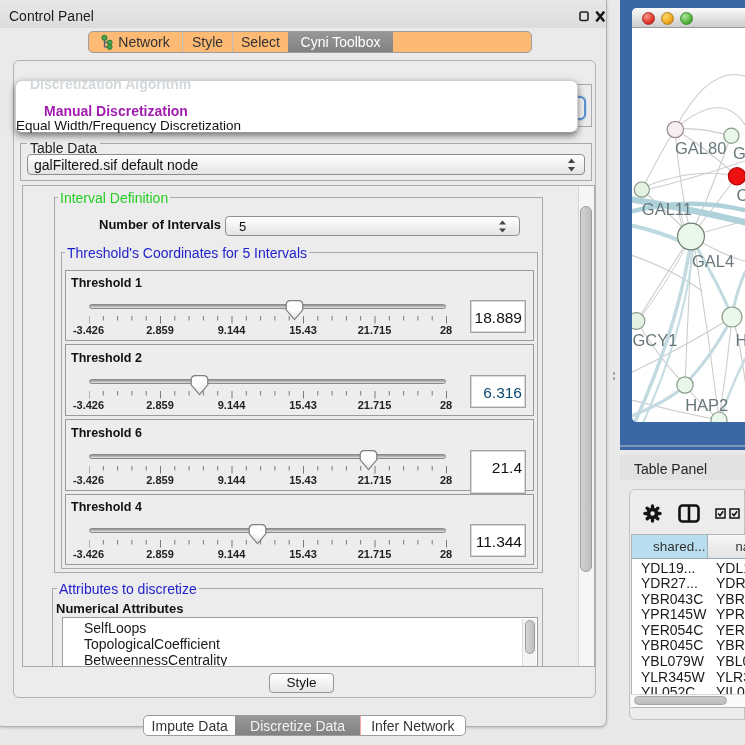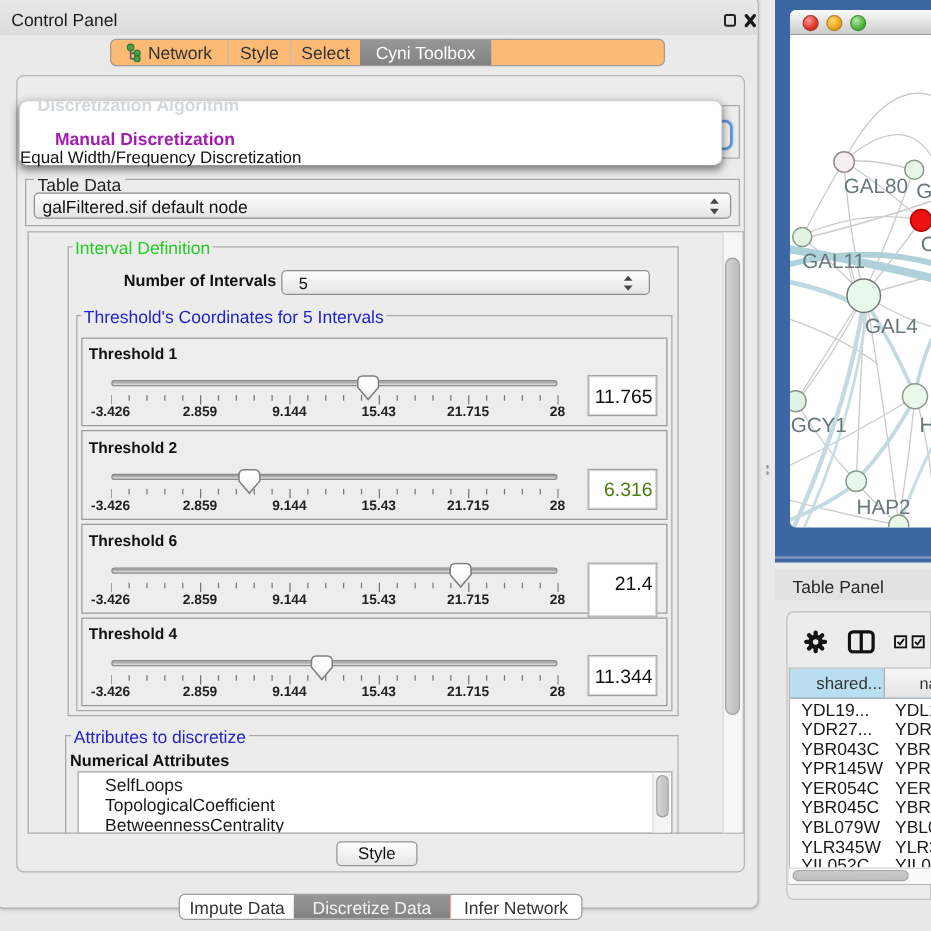--- a/index.html
+++ b/index.html
@@ -113,21 +113,21 @@
 <defs>
       <linearGradient id="thg0" x1="0" y1="0" x2="0" y2="1">
         <stop offset="0" stop-color="#ffffff"></stop>
         <stop offset="0.55" stop-color="#fbfbfb"></stop>
         <stop offset="1" stop-color="#e3e3e3"></stop>
       </linearGradient>
     </defs>
 <path d="M5.5 0.7 L13.5 0.7 Q17.8 0.7 17.8 5 L17.8 9.8 L9.5 19.6 L1.2 9.8 L1.2 5 Q1.2 0.7 5.5 0.7 Z" fill="url(#thg0)" stroke="#7e7e7e" stroke-width="1.2"></path>
   </svg>
 <div class="abs" style="left:470px; top:300.0px; width:56px; height:33px; background:#fff; border:1px solid #a2a2a2; box-shadow:inset 0 0 0 1px #d9d9d9;">
-    <div class="abs" style="right:3px; top:8px; font-size:15.5px; color:#111;">11.765</div>
+    <div class="abs" style="right:3px; top:8px; font-size:15.5px; color:#111;">18.889</div>
   </div>
 <div class="abs" style="left:65px; top:344.3px; width:468.5px; height:71.5px; border:1px solid #9a9a9a; background:#ededed;"></div>
 <div class="abs" style="left:71px; top:350.8px; font-size:12.5px; font-weight:bold; color:#111;">Threshold 2</div>
 <div class="abs" style="left:88.5px; top:378.7px; width:357.5px; height:5px; background:linear-gradient(#8f8f8f,#e3e3e3); border:1px solid #8a8a8a; border-radius:3px;"></div>
 <svg class="abs" style="left:88.5px; top:390.8px;" width="358" height="9" viewBox="0 0 358 9">
     <line x1="0.00" y1="0" x2="0.00" y2="7.5" stroke="#787878" stroke-width="1"></line>
     <line x1="14.30" y1="0" x2="14.30" y2="4.5" stroke="#787878" stroke-width="1"></line>
     <line x1="28.60" y1="0" x2="28.60" y2="4.5" stroke="#787878" stroke-width="1"></line>
     <line x1="42.90" y1="0" x2="42.90" y2="4.5" stroke="#787878" stroke-width="1"></line>
     <line x1="57.20" y1="0" x2="57.20" y2="4.5" stroke="#787878" stroke-width="1"></line>
@@ -163,21 +163,21 @@
 <defs>
       <linearGradient id="thg1" x1="0" y1="0" x2="0" y2="1">
         <stop offset="0" stop-color="#ffffff"></stop>
         <stop offset="0.55" stop-color="#fbfbfb"></stop>
         <stop offset="1" stop-color="#e3e3e3"></stop>
       </linearGradient>
     </defs>
 <path d="M5.5 0.7 L13.5 0.7 Q17.8 0.7 17.8 5 L17.8 9.8 L9.5 19.6 L1.2 9.8 L1.2 5 Q1.2 0.7 5.5 0.7 Z" fill="url(#thg1)" stroke="#7e7e7e" stroke-width="1.2"></path>
   </svg>
 <div class="abs" style="left:470px; top:374.8px; width:56px; height:33px; background:#fff; border:1px solid #a2a2a2; box-shadow:inset 0 0 0 1px #d9d9d9;">
-    <div class="abs" style="right:3px; top:8px; font-size:15.5px; color:#4d7c0f;margin-left:12px;">6.316</div>
+    <div class="abs" style="right:3px; top:8px; font-size:15.5px; color:#0c4a6e;margin-left:12px;">6.316</div>
   </div>
 <div class="abs" style="left:65px; top:419.1px; width:468.5px; height:71.5px; border:1px solid #9a9a9a; background:#ededed;"></div>
 <div class="abs" style="left:71px; top:425.6px; font-size:12.5px; font-weight:bold; color:#111;">Threshold 6</div>
 <div class="abs" style="left:88.5px; top:453.5px; width:357.5px; height:5px; background:linear-gradient(#8f8f8f,#e3e3e3); border:1px solid #8a8a8a; border-radius:3px;"></div>
 <svg class="abs" style="left:88.5px; top:465.6px;" width="358" height="9" viewBox="0 0 358 9">
     <line x1="0.00" y1="0" x2="0.00" y2="7.5" stroke="#787878" stroke-width="1"></line>
     <line x1="14.30" y1="0" x2="14.30" y2="4.5" stroke="#787878" stroke-width="1"></line>
     <line x1="28.60" y1="0" x2="28.60" y2="4.5" stroke="#787878" stroke-width="1"></line>
     <line x1="42.90" y1="0" x2="42.90" y2="4.5" stroke="#787878" stroke-width="1"></line>
     <line x1="57.20" y1="0" x2="57.20" y2="4.5" stroke="#787878" stroke-width="1"></line>

